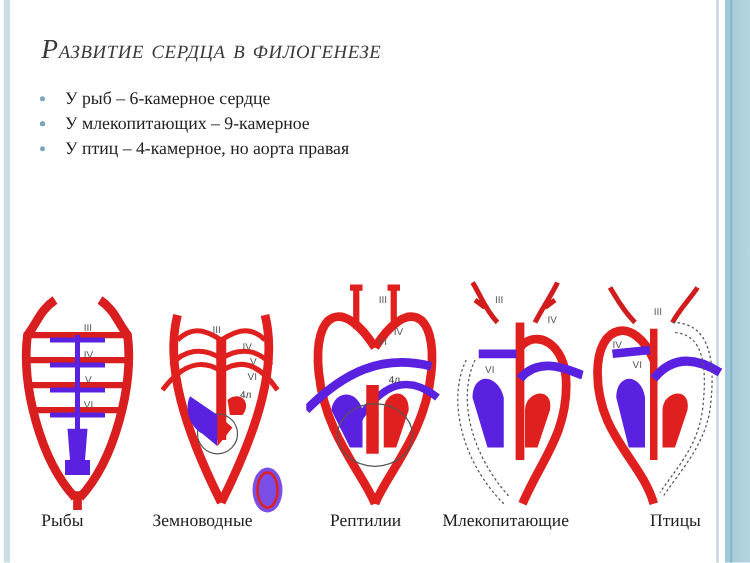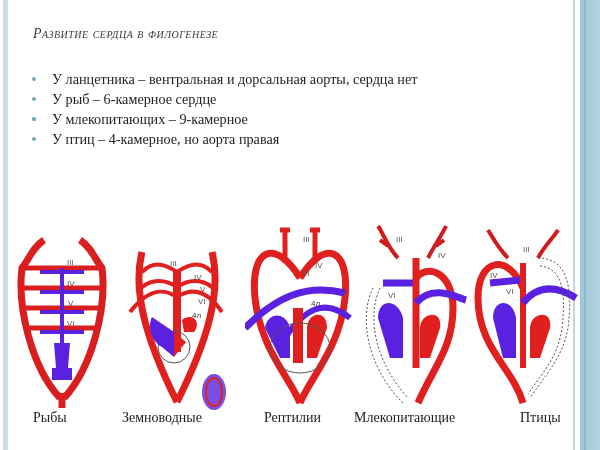--- a/index.html
+++ b/index.html
@@ -19,21 +19,21 @@
   .frame-right-bar {
     position: absolute; left: 580px; top: 0; width: 20px; height: 450px;
     background: linear-gradient(90deg, #9ec6d6 0%, #a7ccdb 30%, #b4d4e0 100%);
   }
   .frame-right-bar::before {
     content: ""; position: absolute; left: 4px; top: 0; width: 2px; height: 100%;
     background: #8cb9cb;
   }
   .title {
     position: absolute; left: 33px; top: 26px;
-    font-size: 14px; font-style: italic; color: #3a3a3a;
+    font-size: 22px; font-style: italic; color: #3a3a3a;
     letter-spacing: 0.5px; font-variant: small-caps;
     font-family: "Liberation Serif", "DejaVu Serif", serif;
   }
   .bullets {
     position: absolute; left: 30px; top: 70px; width: 540px;
     margin: 0; padding: 0; list-style: none;
     font-size: 14.2px; color: #222; line-height: 18px;
   }
   .bullets li { position: relative; padding-left: 22px; margin: 0 0 2px 0; }
   .bullets li .dot {
@@ -50,21 +50,20 @@
 </head>
 <body>
 
 <div class="frame-left"></div>
 <div class="frame-right-line"></div>
 <div class="frame-right-bar"></div>
 
 <div class="title">Развитие сердца в филогенезе</div>
 
 <ul class="bullets">
-  <li><span class="dot"></span><span>У ланцетника – вентральная и дорсальная аорты, сердца нет</span></li>
   <li><span class="dot"></span><span>У рыб – 6-камерное сердце</span></li>
   <li><span class="dot"></span></li>
   <li><span class="dot"></span><span>У млекопитающих – 9-камерное</span></li>
   <li><span class="dot"></span><span>У птиц – 4-камерное, но аорта правая</span></li>
 </ul>
 
 <svg class="diagram" style="left:12px;top:228px" width="100" height="180" viewBox="0 0 100 180">
   <path d="M32 12 C20 20 18 30 10 40 C5 80 20 140 48 170" stroke="#d81e1e" stroke-width="7" fill="none"></path>
   <path d="M68 12 C80 20 82 30 90 40 C95 80 80 140 52 170" stroke="#d81e1e" stroke-width="7" fill="none"></path>
   <path d="M50 165 L50 180" stroke="#d81e1e" stroke-width="7"></path>

